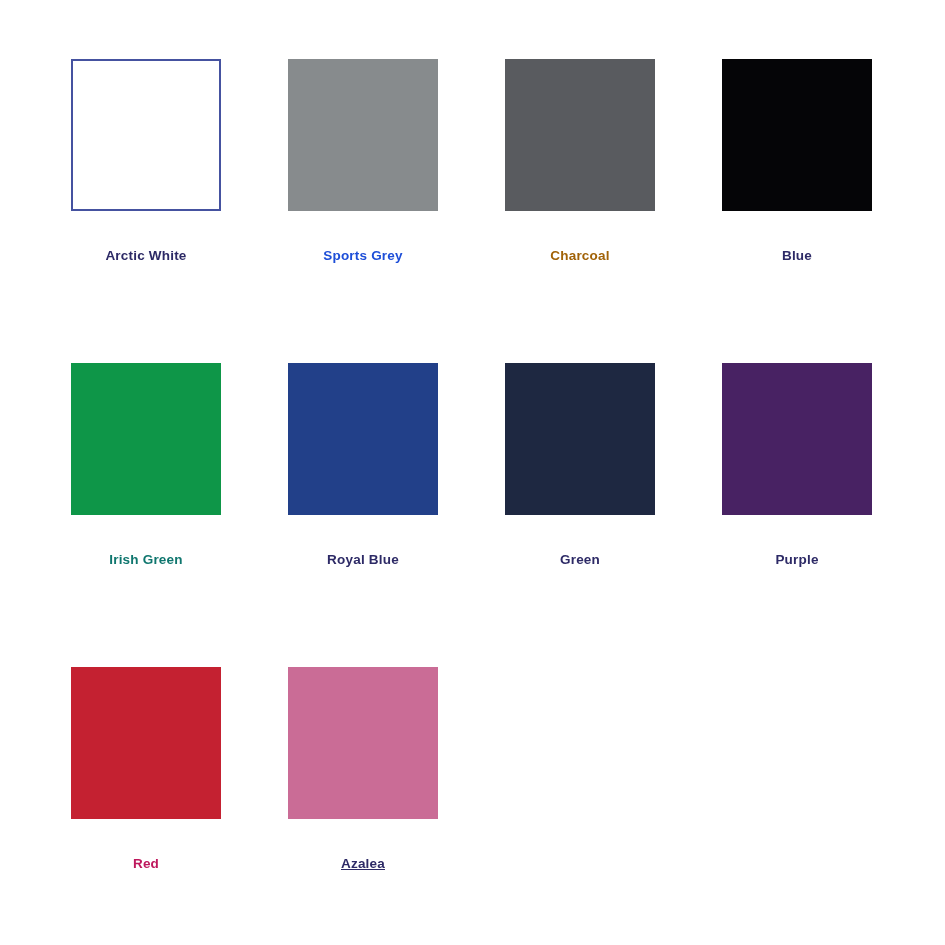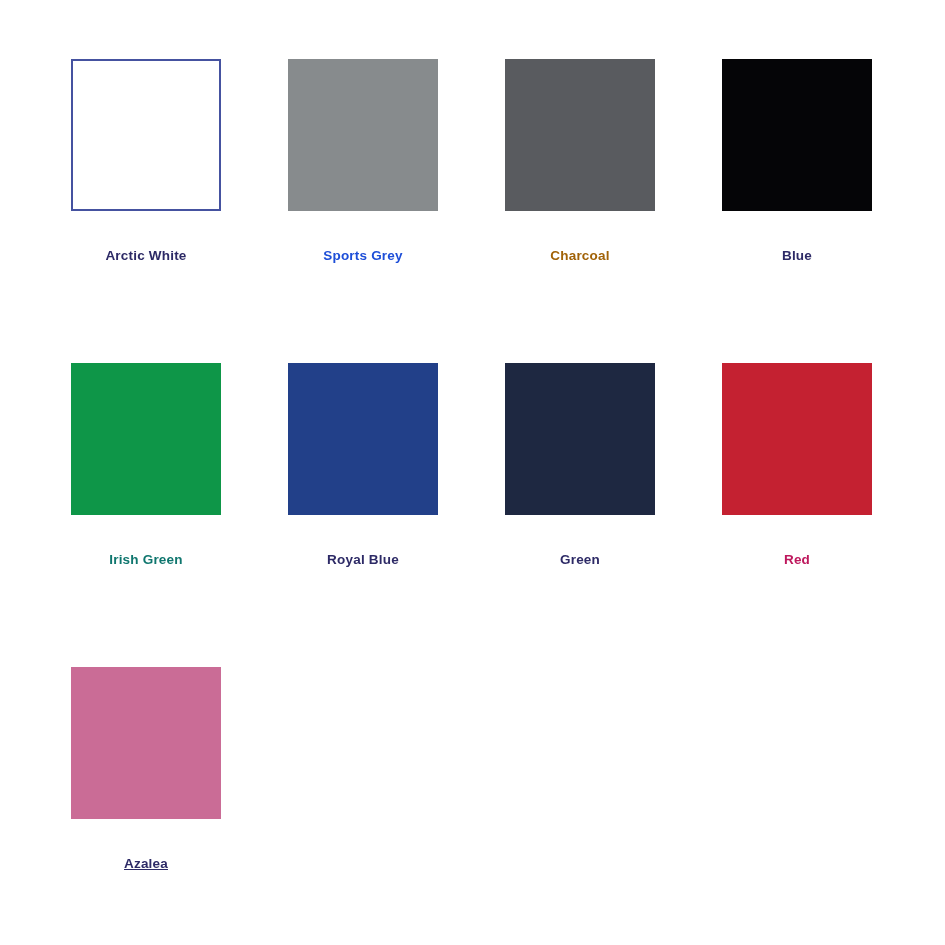--- a/index.html
+++ b/index.html
@@ -95,20 +95,24 @@
     <div class="swatch-cell">
       <span class="swatch-chip" style="background: rgb(34, 64, 137);"></span>
       <span class="swatch-label" style="color: rgb(45, 42, 102);">Royal Blue</span>
     </div>
 
     <div class="swatch-cell">
       <span class="swatch-chip" style="background: rgb(30, 40, 65);"></span>
       <span class="swatch-label" style="color: rgb(45, 42, 102);">Green</span>
     </div>
 
+    <div class="swatch-cell">
+      <span class="swatch-chip" style="background: rgb(72, 34, 99);"></span>
+      <span class="swatch-label" style="color: rgb(45, 42, 102);">Purple</span>
+    </div>
 
     <div class="swatch-cell">
       <span class="swatch-chip" style="background: rgb(196, 33, 49);"></span>
       <span class="swatch-label" style="color: #be185d;">Red</span>
     </div>
 
     <div class="swatch-cell">
       <span class="swatch-chip" style="background: rgb(202, 108, 150);"></span>
       <span class="swatch-label" style="color: rgb(45, 42, 102); text-decoration: underline;">Azalea</span>
     </div>

